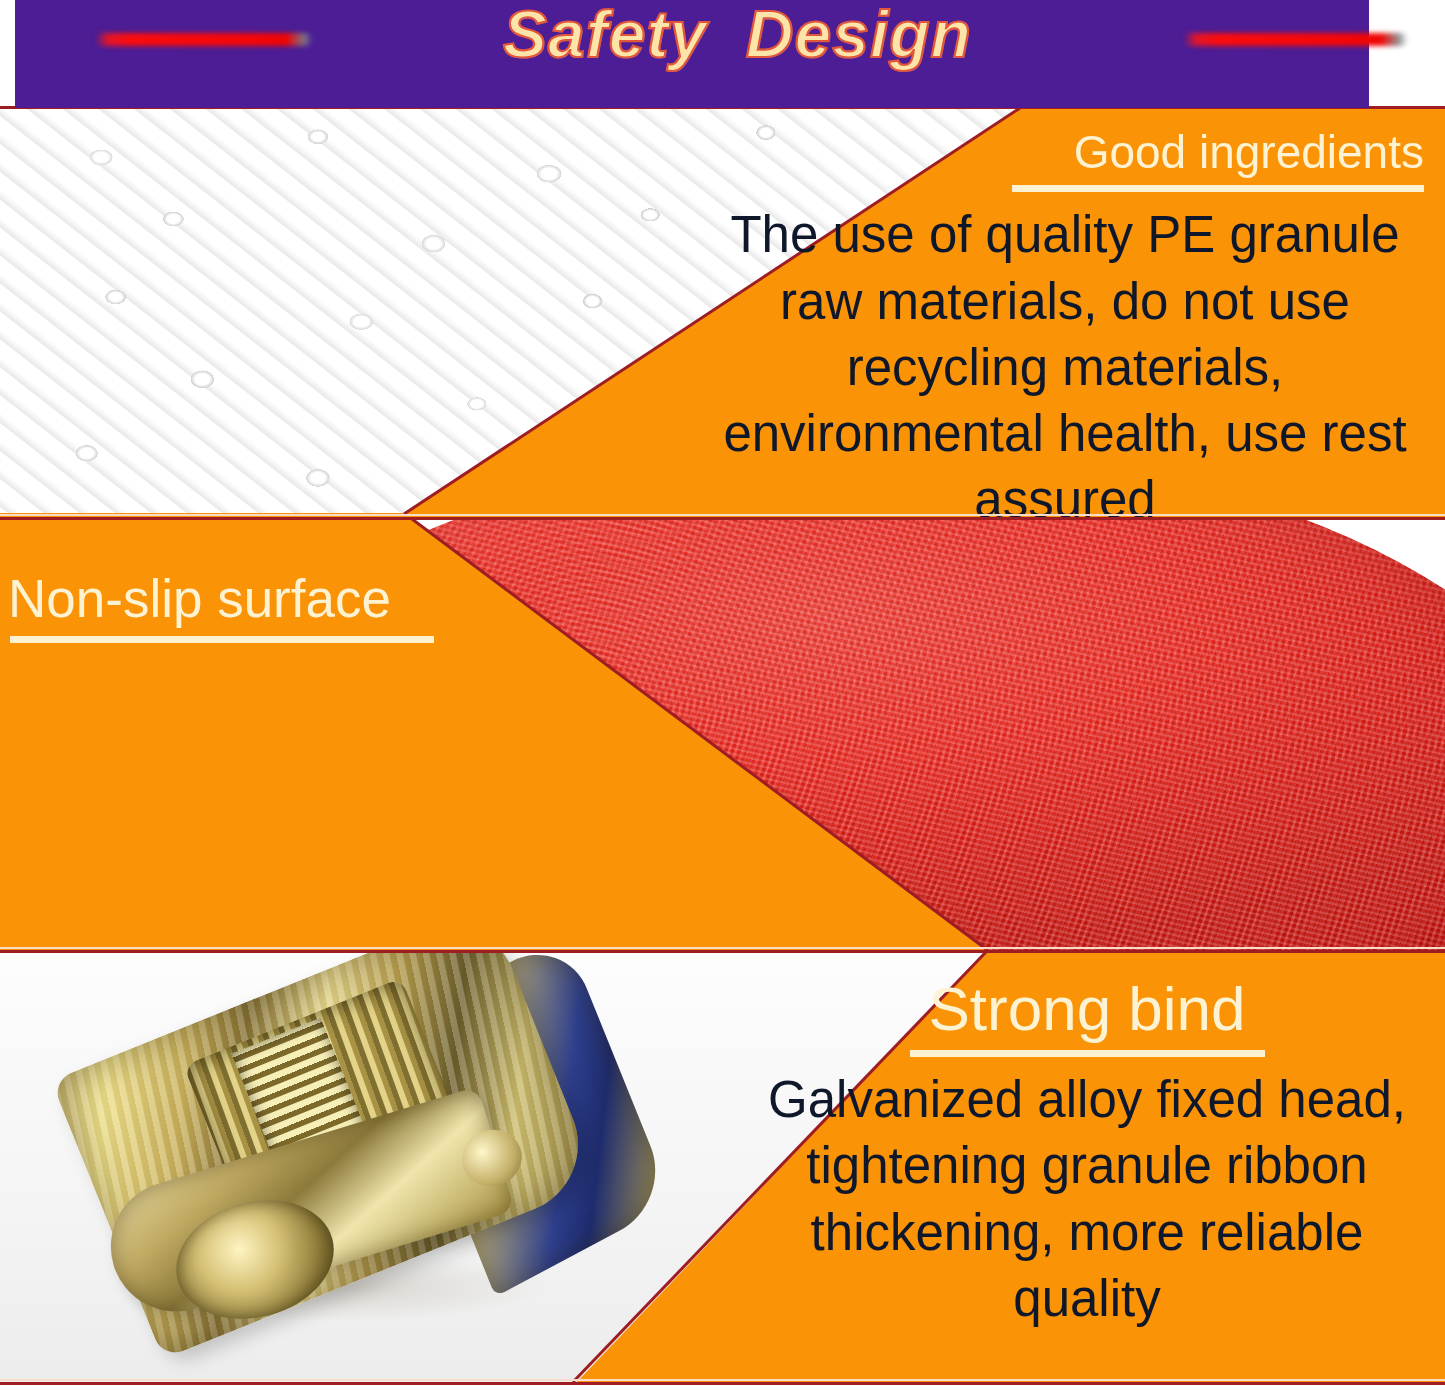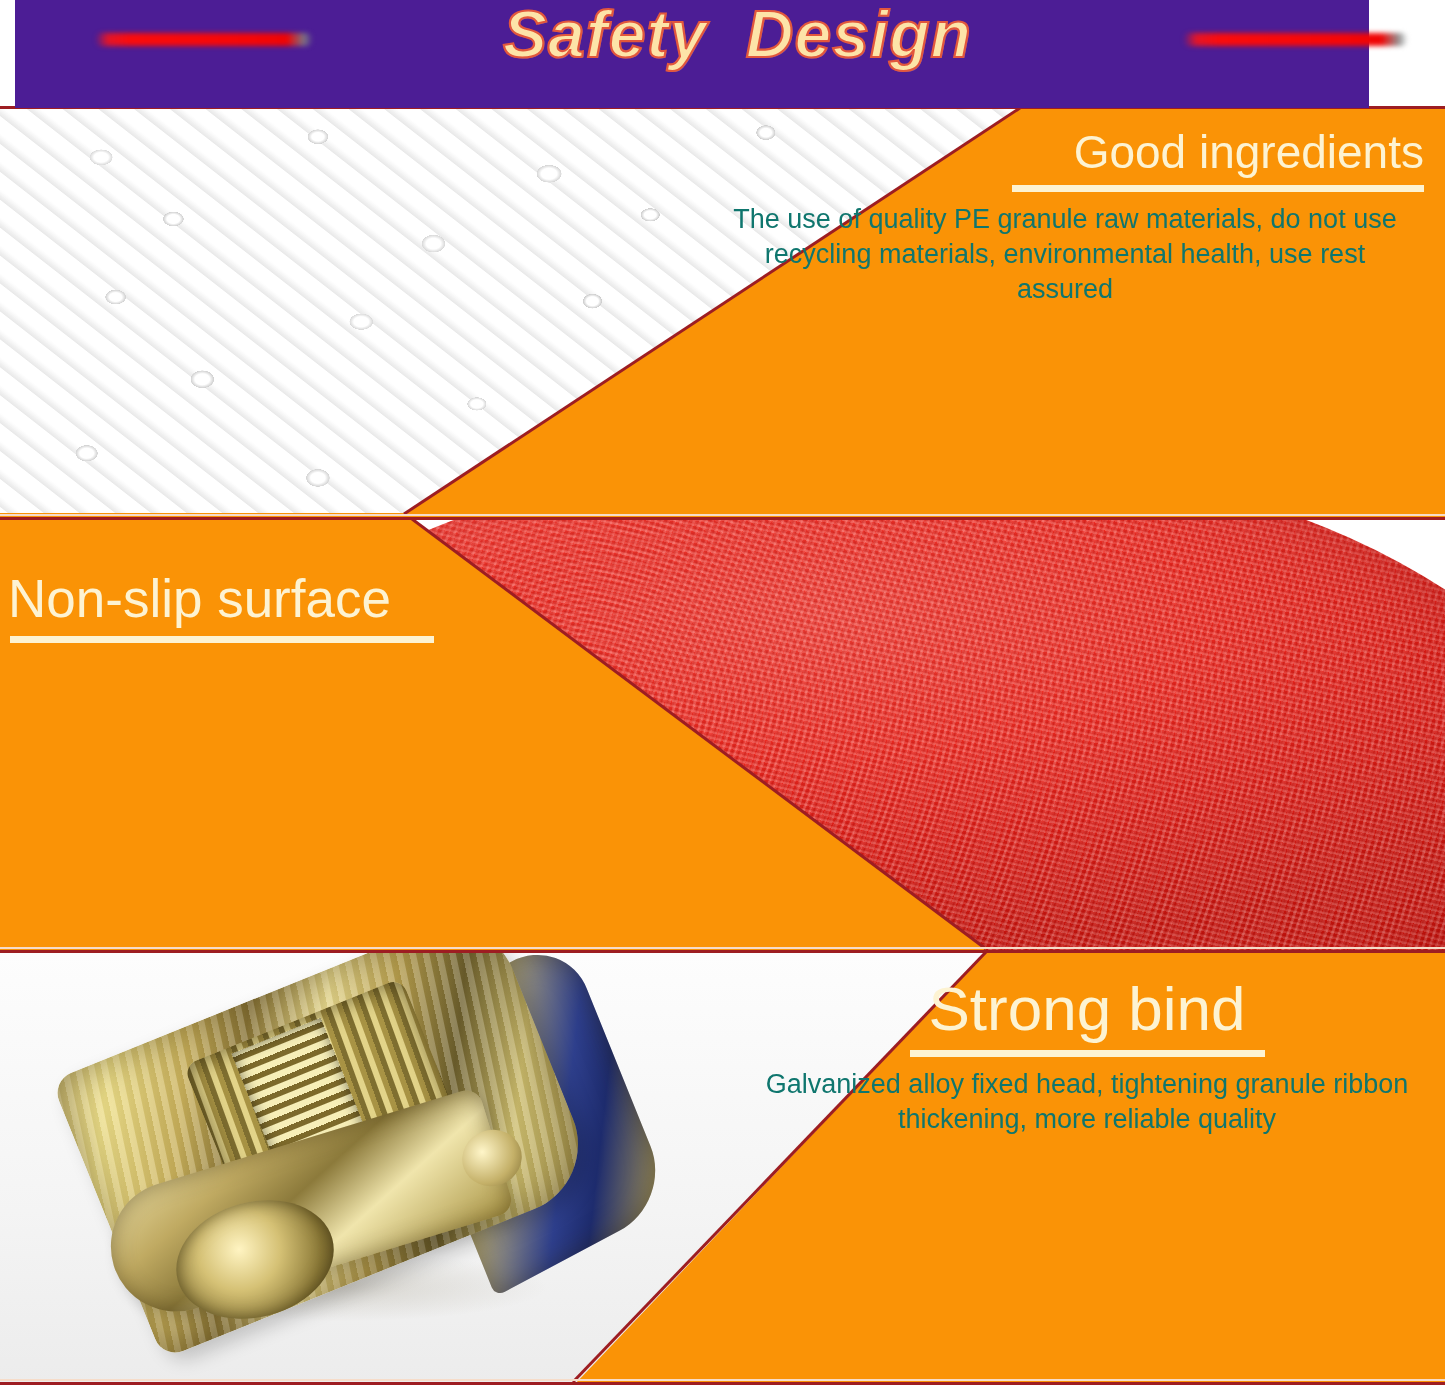--- a/index.html
+++ b/index.html
@@ -176,21 +176,21 @@
   #panel3 .fill{clip-path:polygon(986px 0, 1445px 0, 1445px 432px, 575px 432px);}
 
   
   .content{position:absolute;z-index:12;color:#fdf3d2;}
   .feat-title{
     font-size:51px;font-weight:400;line-height:1.05;
     color:#fdf3d2;white-space:nowrap;
   }
   .uline{height:7px;background:#fdf3d2;margin-top:9px;margin-bottom:10px;}
   .feat-body{
-    font-size:27px;line-height:1.30;color:#0f766e;
+    font-size:51px;line-height:1.30;color:#0f172a;
   }
 
   #c1{left:700px;top:20px;width:730px;text-align:center;}
   #c1 .feat-title{text-align:right;padding-right:6px;font-size:46px;}
   #c1 .uline{width:412px;margin-left:auto;margin-right:6px;}
   #c1 .feat-body{text-align:center;padding:0 14px;}
 
   #c2{left:8px;top:52px;width:646px;}
   #c2 .feat-title{text-align:left;font-size:53px;}
   #c2 .uline{width:424px;margin-left:2px;}

